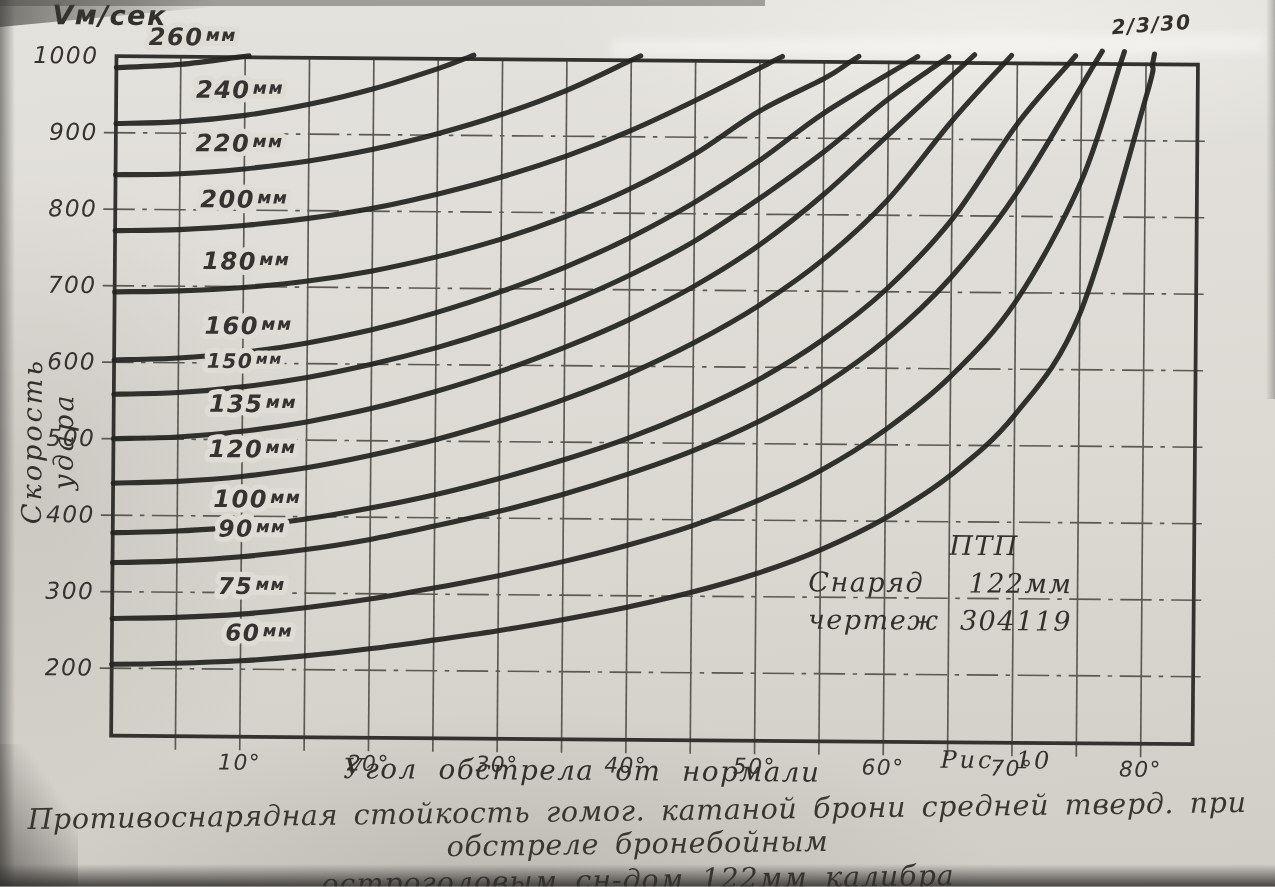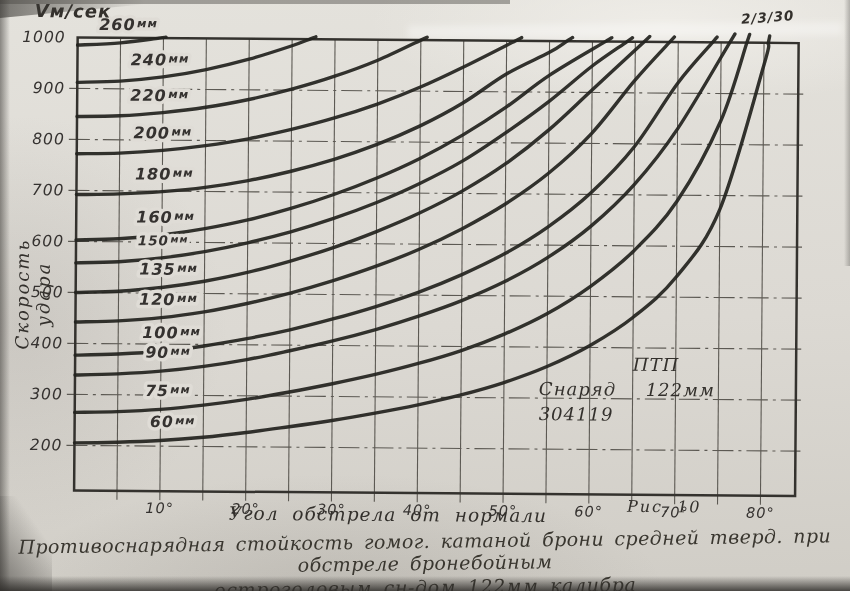--- a/index.html
+++ b/index.html
@@ -129,20 +129,21 @@
     <div class="x-title">Угол обстрела от нормали</div>
     <div class="fig-label">Рис. 10</div>
 
     <div class="annotation">
       <div class="r1">ПТП</div>
       <div class="row">
         <span>Снаряд</span>
         <span>122мм</span>
       </div>
       <div class="row">
+        <span>чертеж</span>
         <span>304119</span>
       </div>
     </div>
   </div>
 
   <div class="date-note">2/3/30</div>
 
   <div class="caption-zone">
     <div class="caption-line1">Противоснарядная стойкость гомог. катаной брони средней тверд. при обстреле бронебойным</div>
     <div class="caption-line2">остроголовым сн-дом 122мм калибра</div>

